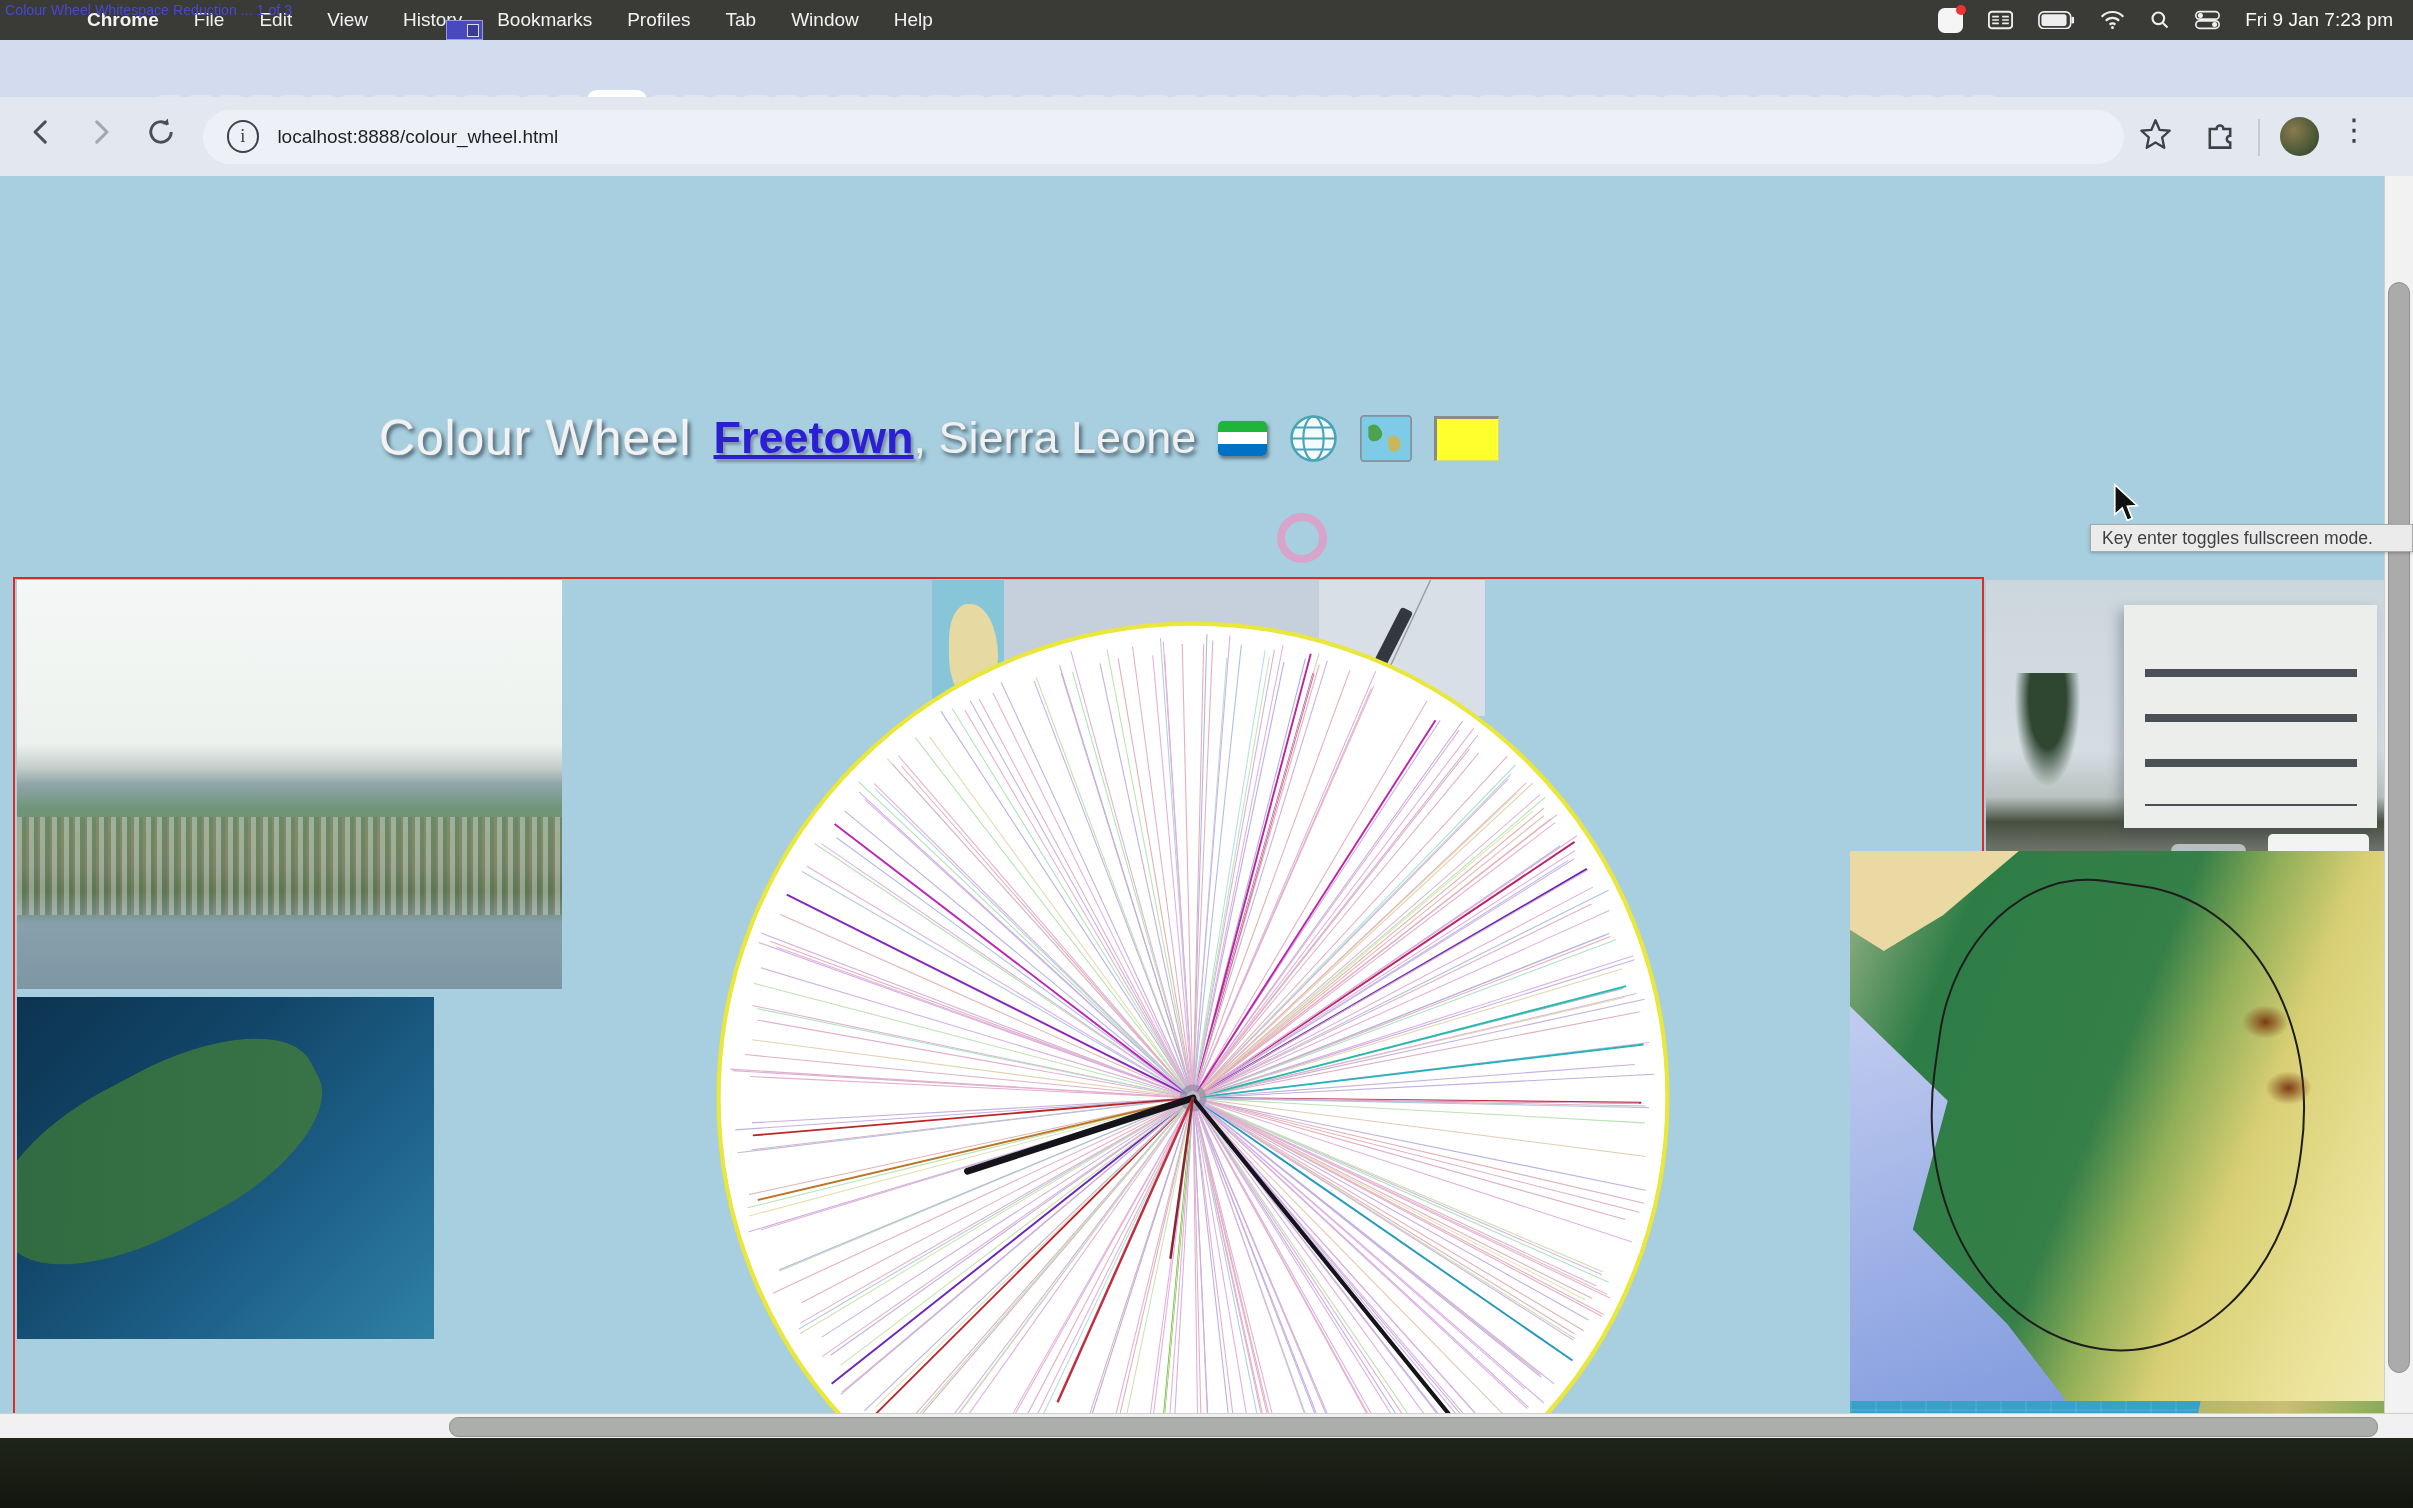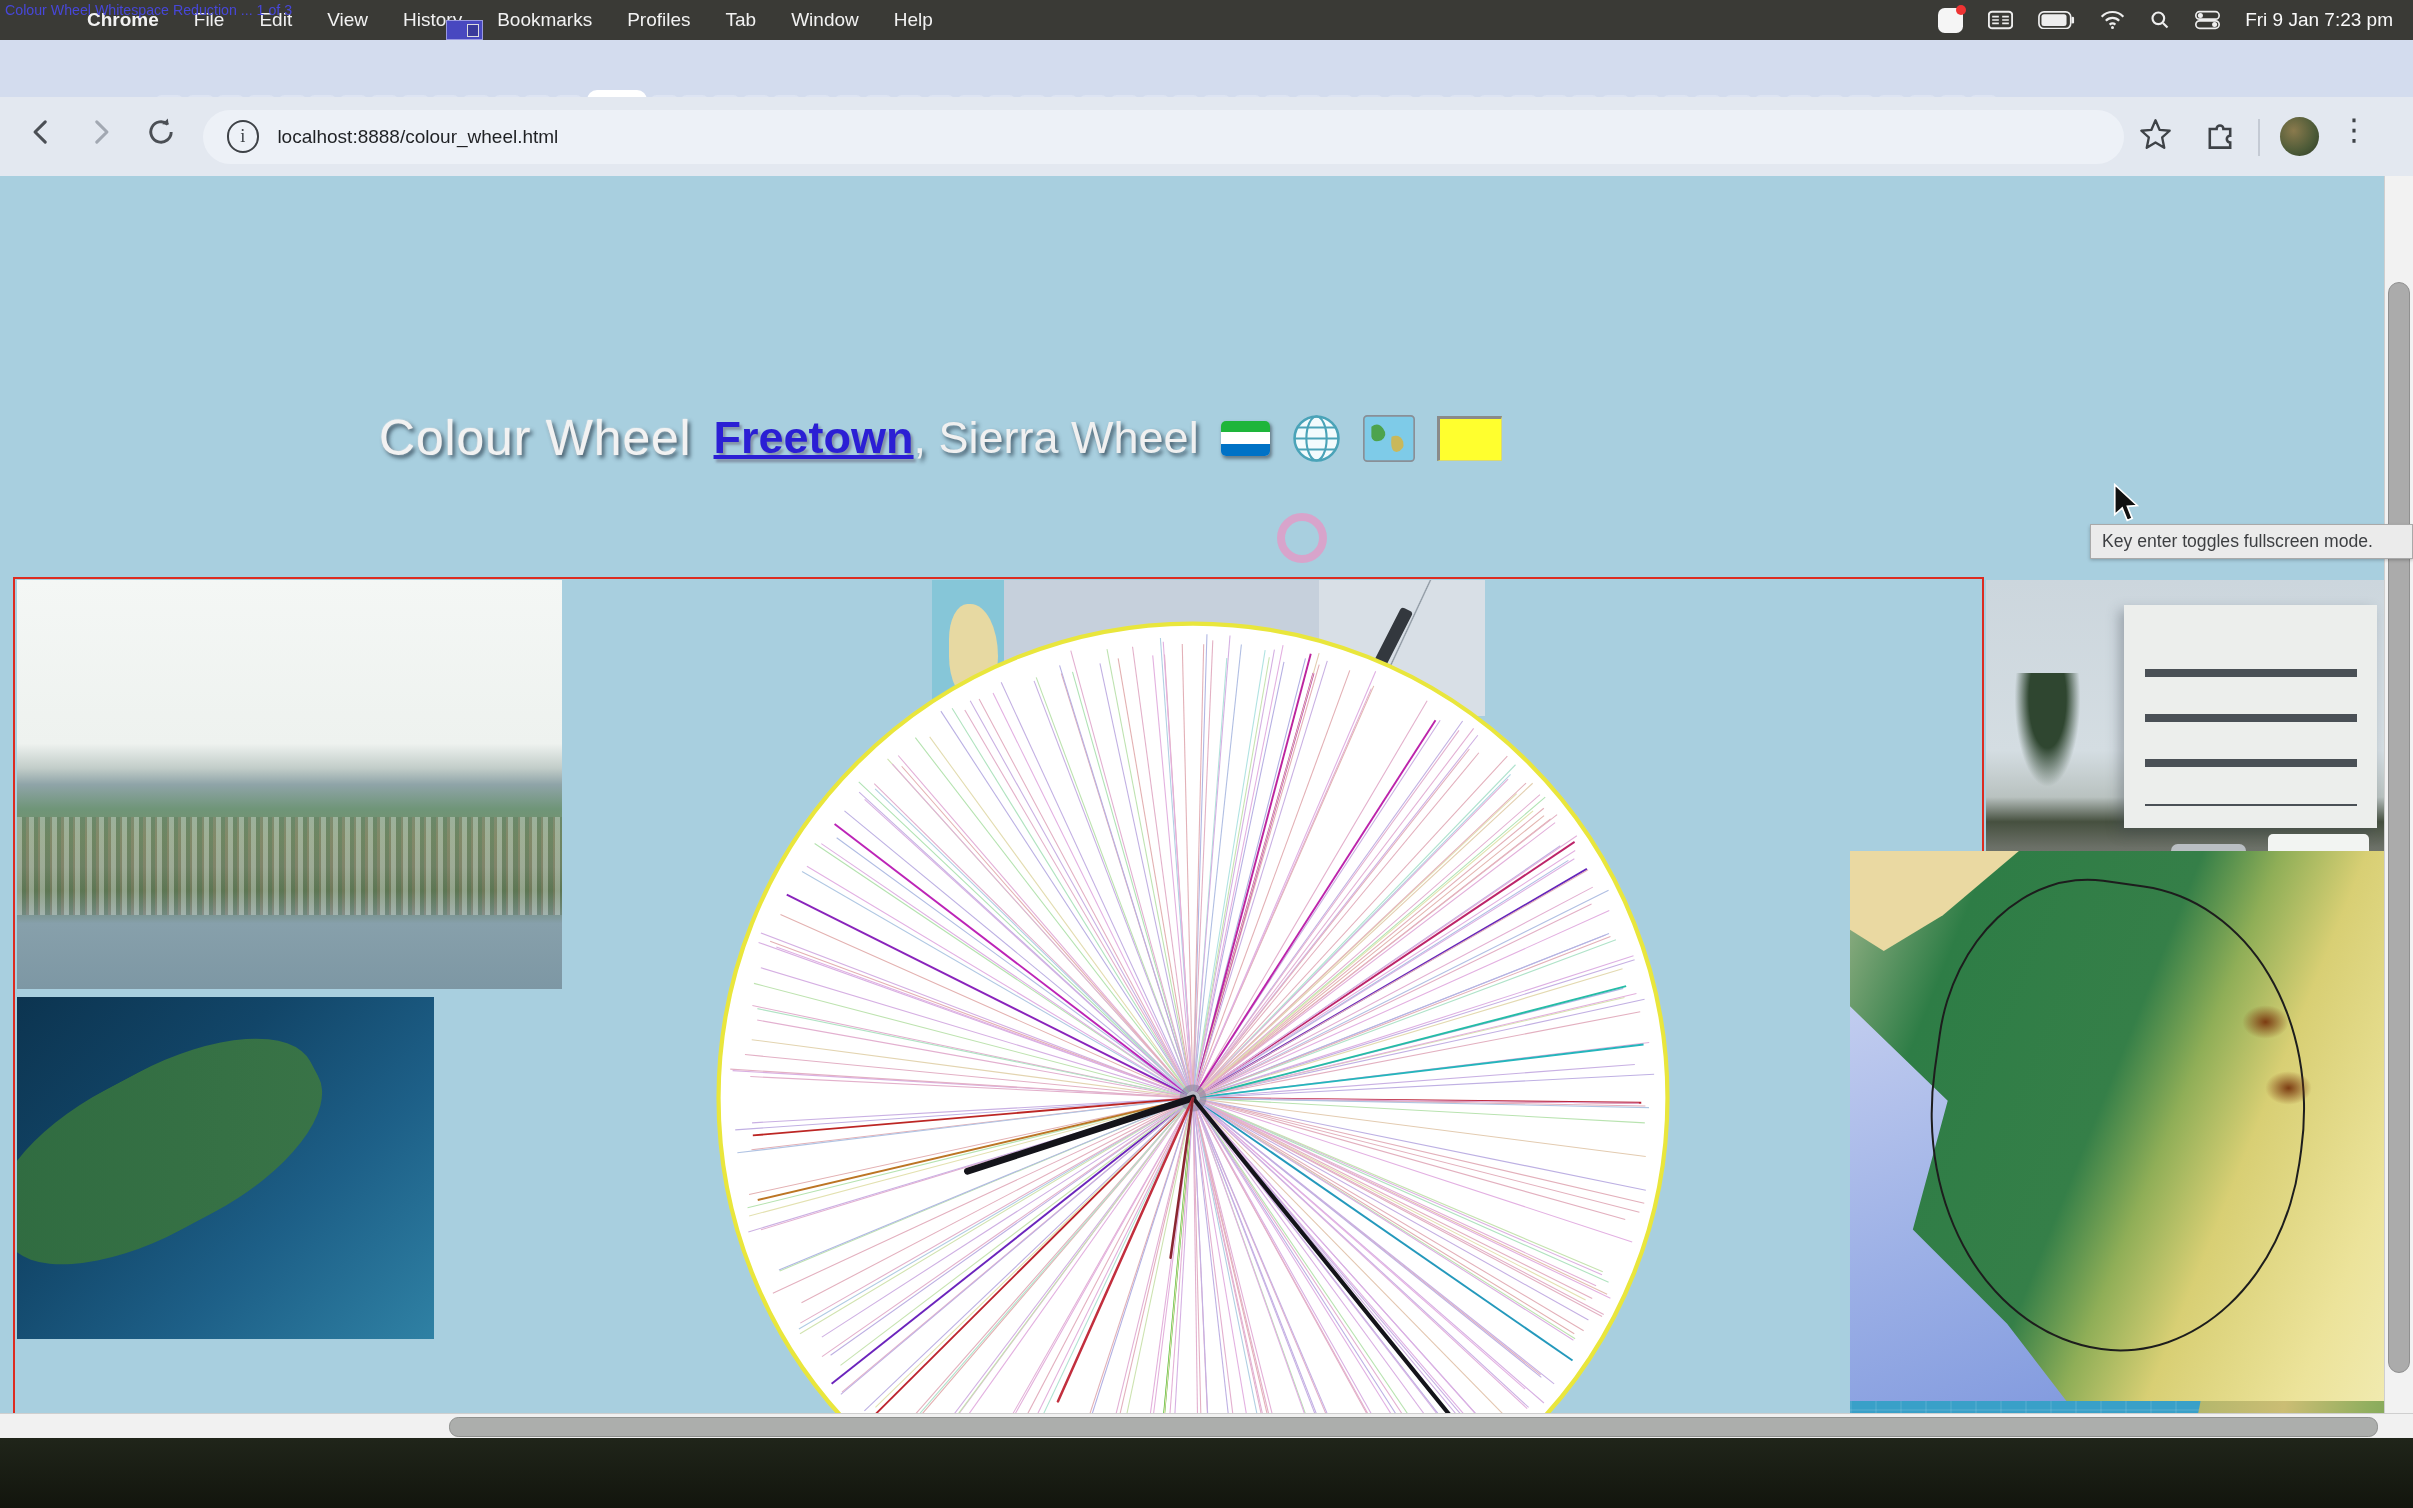--- a/index.html
+++ b/index.html
@@ -60,21 +60,21 @@
   #sl-suffix{font-size:45px;color:#f0f0f0;text-shadow:2.5px 3.4px 4.2px rgba(45,65,80,.85);}
   #sl-flag{width:49px;height:35px;border-radius:5px;overflow:hidden;box-shadow:1.7px 2.5px 3.4px rgba(60,70,80,.6);display:flex;flex-direction:column;}
   #sl-flag i{flex:1;}
   #swatch{width:65px;height:45px;border-top:3.4px solid #8a8a8a;border-left:3.4px solid #8a8a8a;
     border-right:0.8px solid #d9d973;border-bottom:0.8px solid #d9d973;box-sizing:border-box;}
   #subtitle{position:absolute;left:0;top:350px;width:2387px;text-align:center;z-index:6;
     font-family:"Liberation Serif",serif;font-weight:bold;font-size:26px;color:#0d0d0d;}
   #subtitle .dash{text-decoration:underline;}
   #pink-ring{position:absolute;left:1277px;top:337px;width:34px;height:34px;border-radius:50%;
     border:8.4px solid rgba(255,130,185,.55);z-index:5;}
-  #tooltip{position:absolute;left:2090px;top:348px;width:323px;height:35px;background:#ebebeb;
+  #tooltip{position:absolute;left:2090px;top:348px;width:323px;height:28px;background:#ebebeb;
     border:1.7px solid #a9a9a9;box-sizing:border-box;display:flex;align-items:center;padding-left:11px;
     font-size:17.6px;color:#3d3f42;z-index:30;box-shadow:0 1.7px 3.4px rgba(0,0,0,.25);}
   #cursor{position:absolute;left:2113px;top:307px;z-index:35;}
   
   #redbox{position:absolute;left:13.4px;top:401px;width:1971px;height:1011px;border:2.5px solid #dd2b20;box-sizing:border-box;z-index:1;}
   .ph{position:absolute;overflow:hidden;}
   #img-aerial{left:17px;top:404px;width:545px;height:409px;z-index:2;
     background:linear-gradient(180deg,#f4f7f5 0%,#eef2ef 40%,#c2cdc9 46%,#8fa4a8 50%,#6f9578 56%,#77906a 63%,#74896b 70%,#5e7a55 76%,#87a0ab 84%,#7d97a4 100%);}
   #img-aerial .spk{position:absolute;left:0;top:58%;width:100%;height:24%;
     background:repeating-linear-gradient(90deg,rgba(210,215,205,.8) 0 5px,rgba(90,110,80,.55) 5px 9.2px,rgba(160,120,100,.5) 9.2px 11.7px);opacity:.55;}
@@ -394,21 +394,21 @@
   <div class="tb-right" id="tb-sep" style="right:153px;top:22px;"></div>
   <div class="tb-right" id="avatar" style="right:94px;"></div>
   <div class="tb-right" style="right:44px;top:15px;font-size:30px;color:#3e4247;">⋮</div>
 </div>
 
 <div id="page" style="background: rgb(168, 207, 223);">
 
   <div id="header-row">
     <span id="page-title">Colour Wheel</span>
     <span>
-      <a id="freetown-link" style="color: rgb(43, 31, 212);">Freetown</a><span id="sl-suffix">, Sierra Wheel</span>
+      <a id="freetown-link" style="color: rgb(43, 31, 212);">Freetown</a><span id="sl-suffix">, Sierra Leone</span>
     </span>
     <span id="sl-flag">
       <i style="background:#1eb53a;"></i>
         <i style="background:#ffffff;"></i>
         <i style="background:#0072c6;"></i>
     </span>
     <svg width="49" height="49" viewBox="0 0 58 58">
       <circle cx="29" cy="29" r="26" fill="#f2fbfd" stroke="#4aa3b8" stroke-width="3"></circle>
       <ellipse cx="29" cy="29" rx="12" ry="26" fill="none" stroke="#4aa3b8" stroke-width="2.5"></ellipse>
       <path d="M3 29 h52 M6 16 h46 M6 42 h46" stroke="#4aa3b8" stroke-width="2.5" fill="none"></path>

